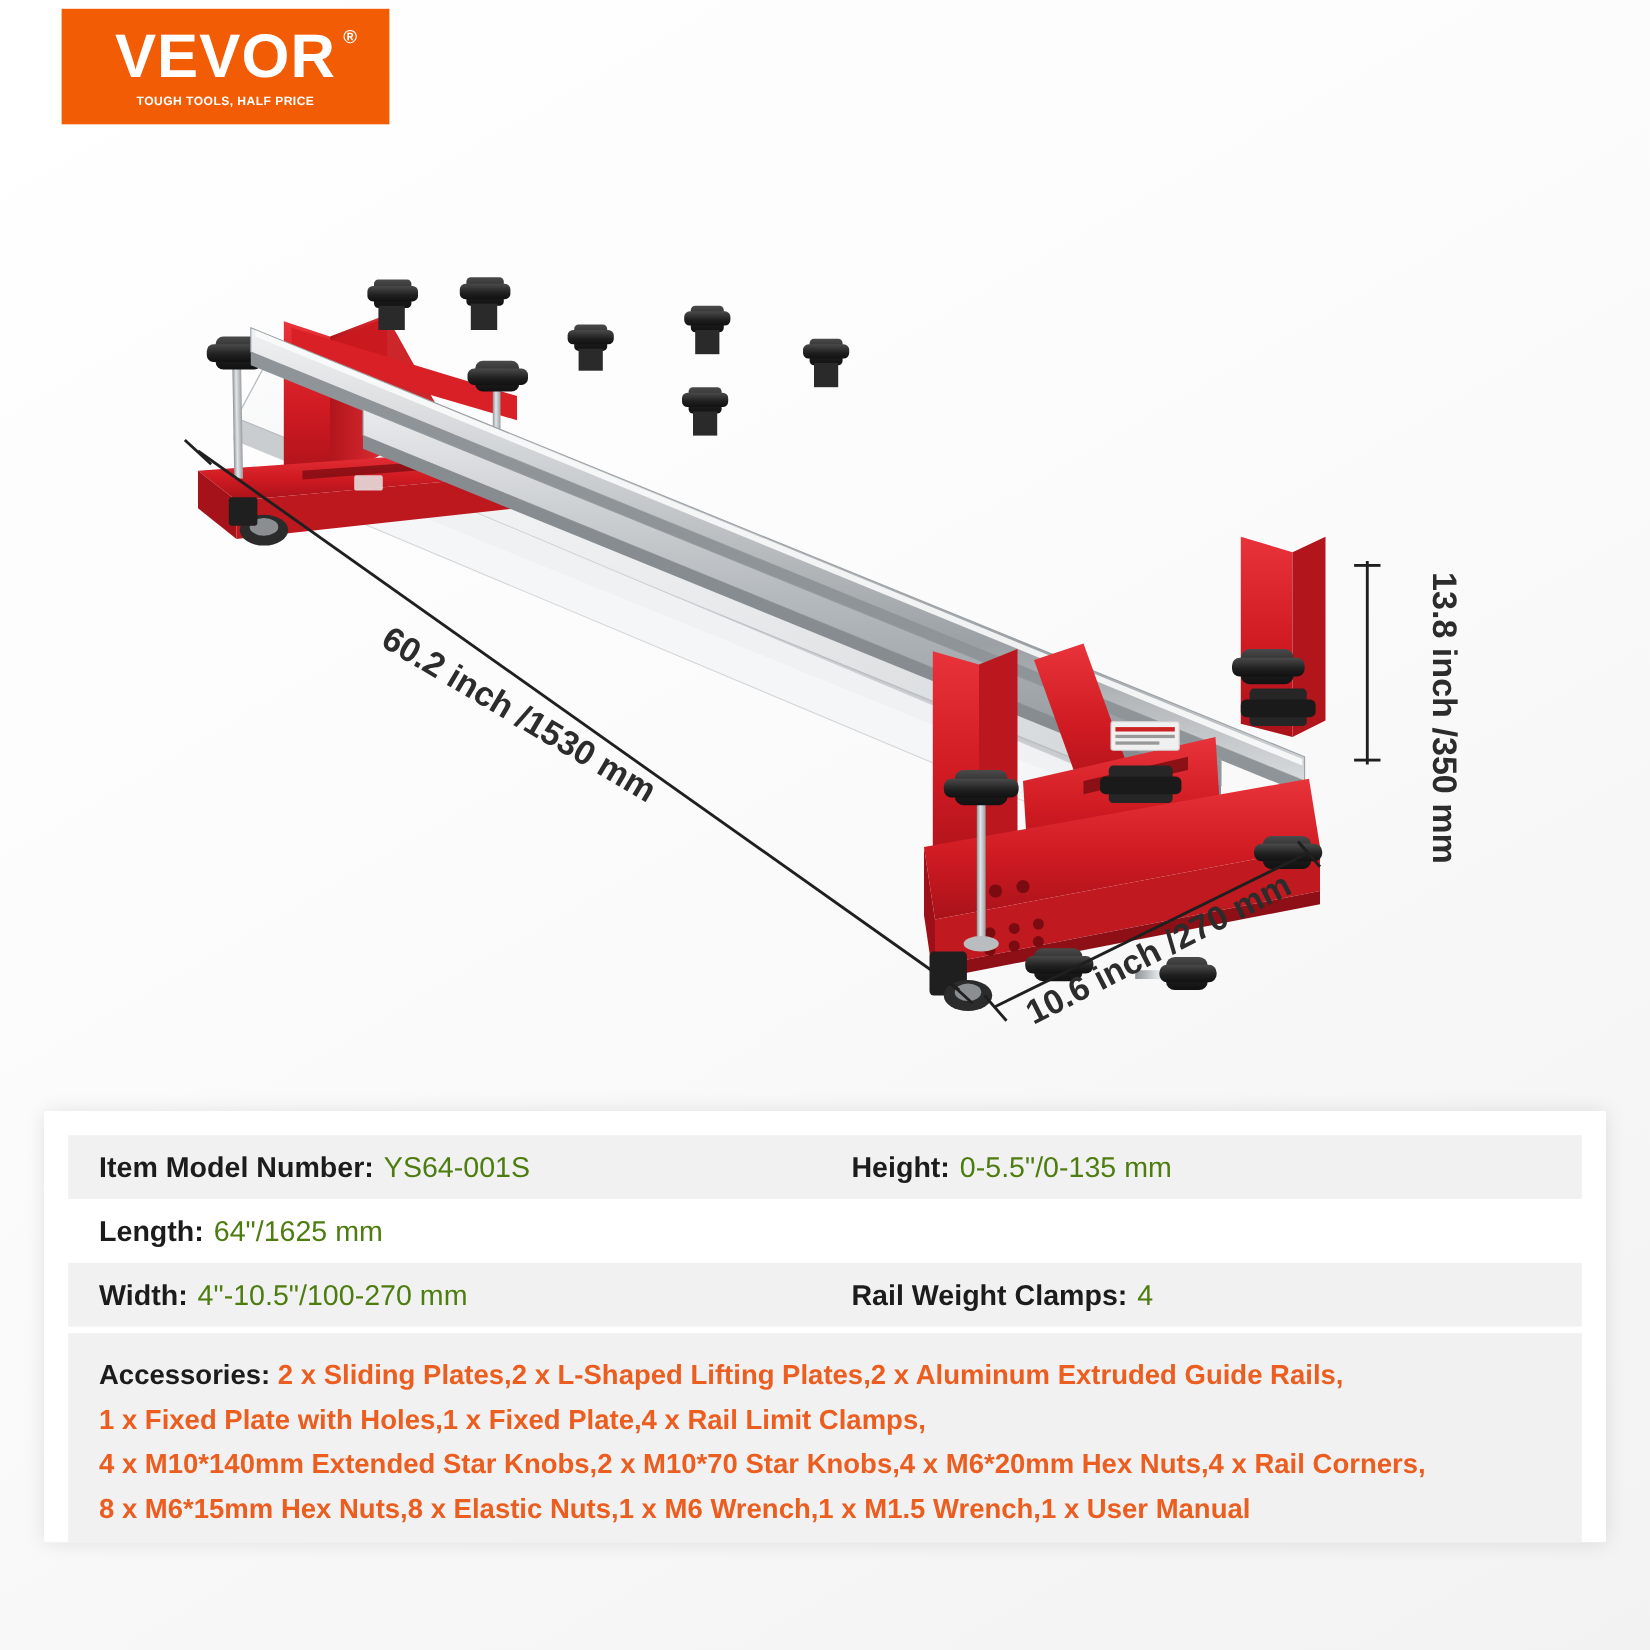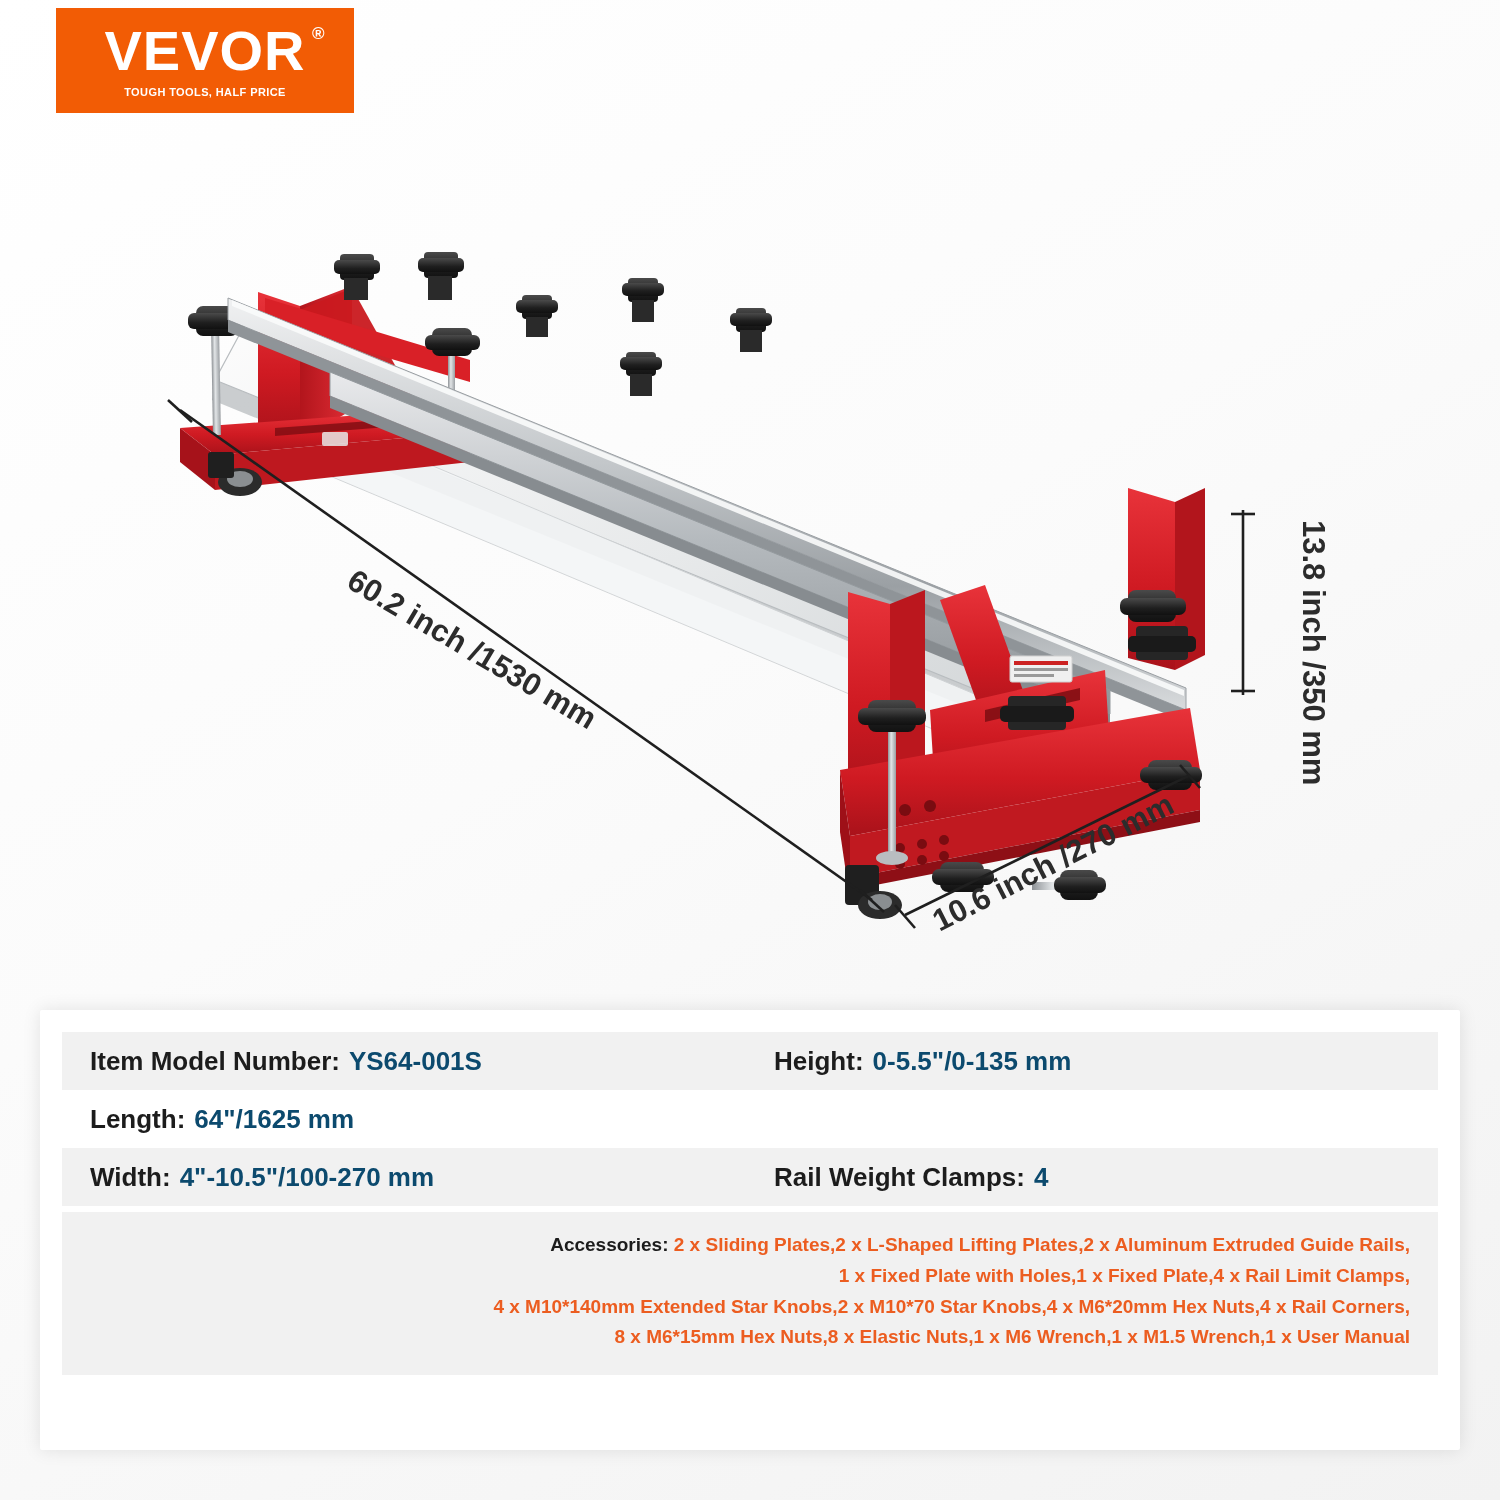--- a/index.html
+++ b/index.html
@@ -93,26 +93,25 @@
     text-orientation: mixed;
     line-height: 1.15;
   }
 
   
   .spec-panel {
     position: absolute;
     left: 40px;
     top: 1010px;
     width: 1420px;
-    height: 440px;
+    height: 392px;
     background: #ffffff;
     box-shadow: 0 0 18px rgba(0,0,0,0.10);
     border-radius: 2px;
     overflow: hidden;
-    text-align: right;
   }
   .spec-rows {
     position: absolute;
     left: 22px;
     top: 22px;
     width: 1376px;
   }
   .spec-row {
     display: flex;
     height: 58px;
@@ -128,31 +127,31 @@
   .spec-cell.left { width: 50%; }
   .spec-cell.right { width: 50%; padding-left: 24px; }
   .spec-key {
     font-size: 26px;
     font-weight: bold;
     color: #1c1c1c;
     margin-right: 9px;
   }
   .spec-val {
     font-size: 26px;
-    font-weight: bold;
-    color: #0c4a6e;
+    font-weight: normal;
+    color: #4d7c0f;
   }
   .acc-block {
     margin-top: 6px;
     background: #f1f1f1;
     padding: 18px 28px 22px 28px;
     box-sizing: border-box;
   }
   .acc-line {
-    font-size: 19px;
+    font-size: 25px;
     line-height: 1.62;
     color: #ec5d20;
     font-weight: bold;
   }
   .acc-key {
     color: #1c1c1c;
     font-weight: bold;
   }
 </style>
 </head>

